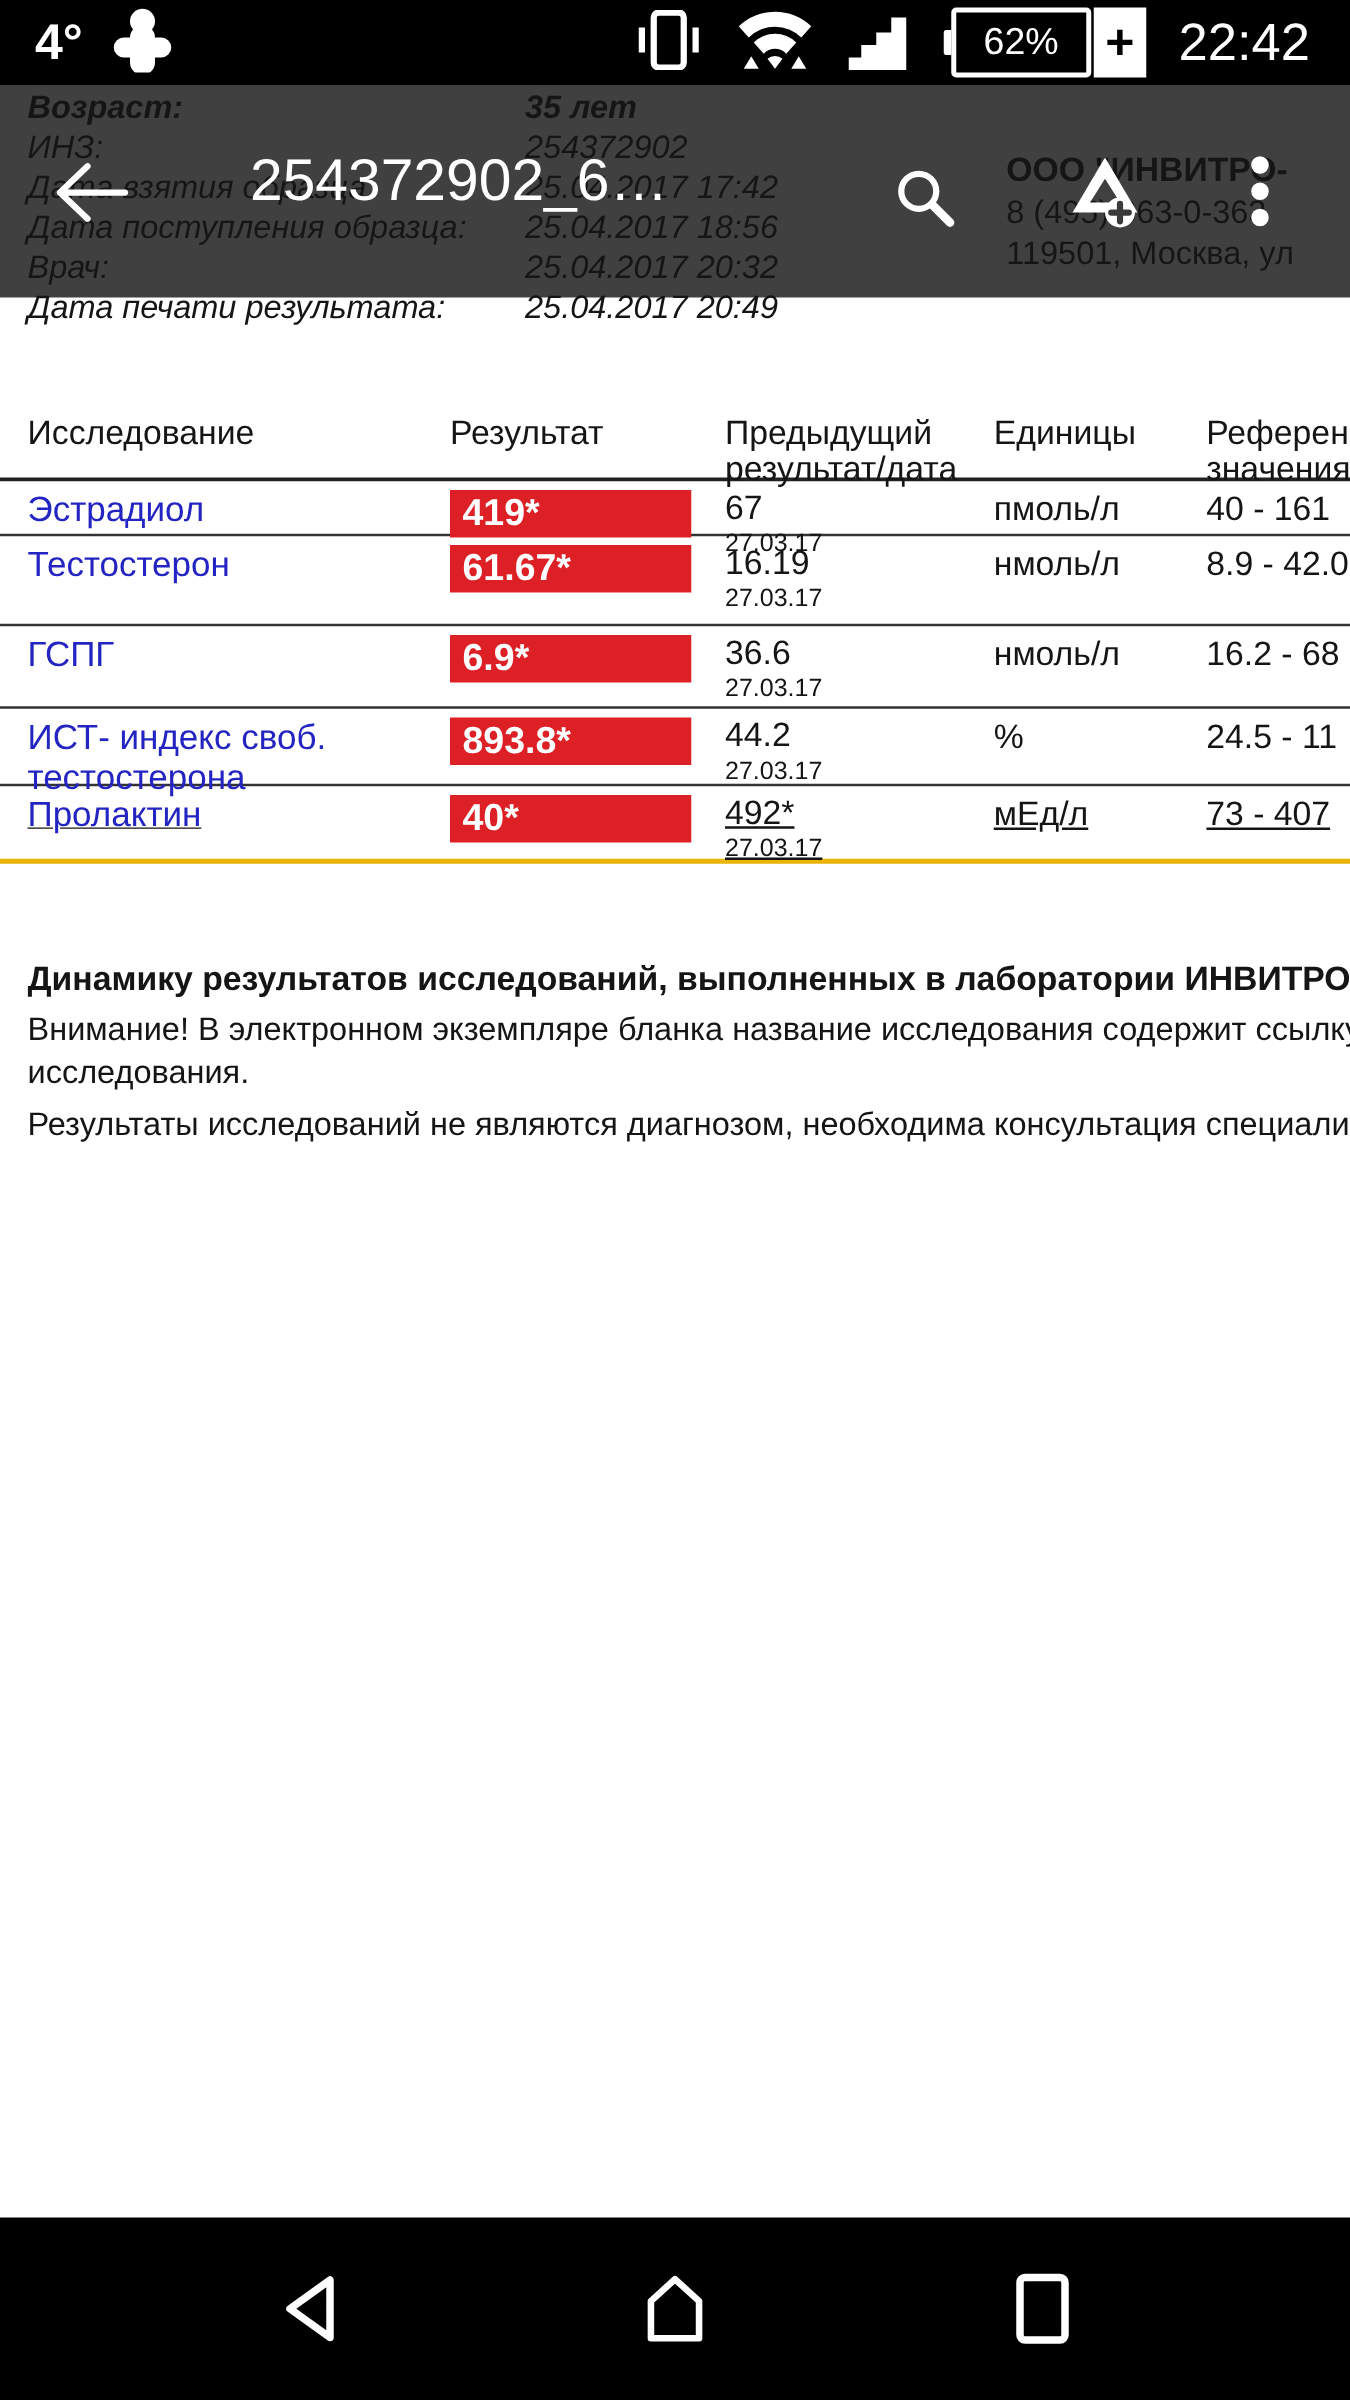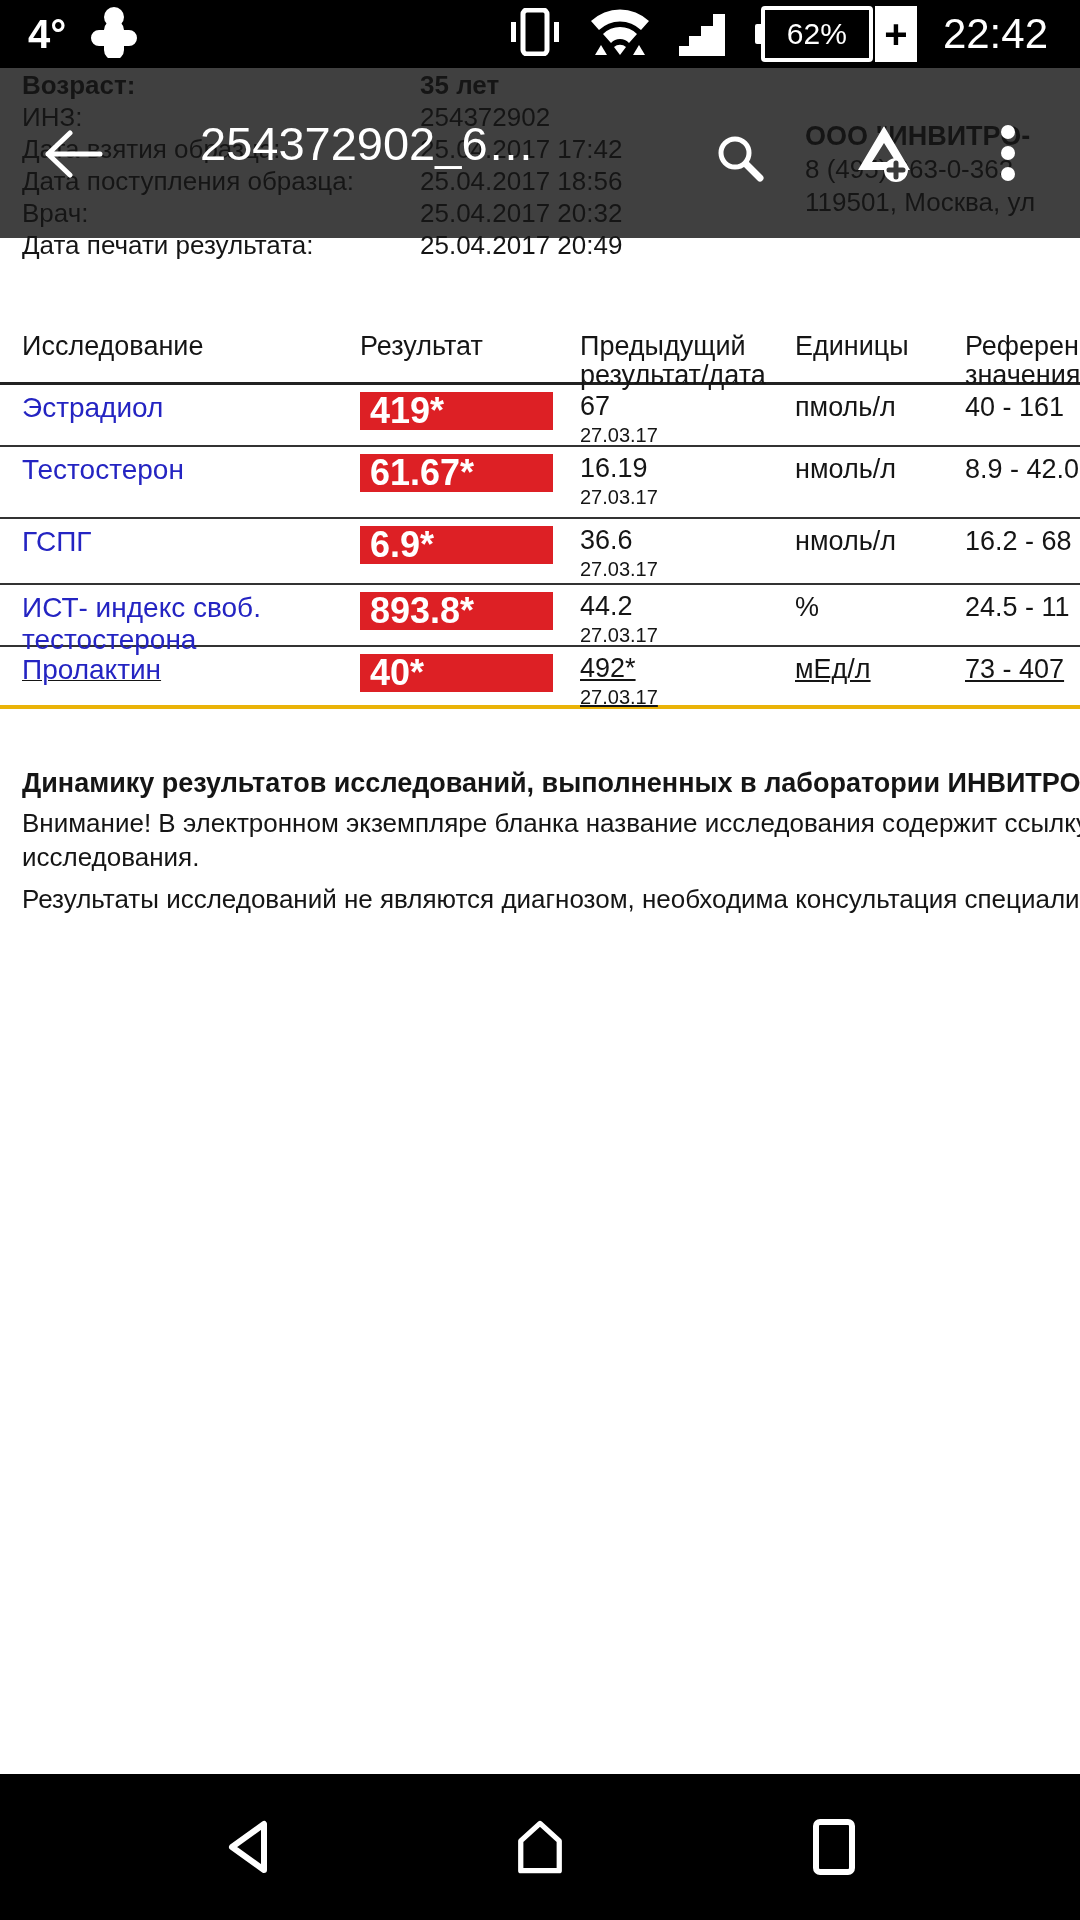--- a/index.html
+++ b/index.html
@@ -13,36 +13,36 @@
   .sb-right{margin-left:auto;display:flex;align-items:center;gap:26px;padding-right:32px;}
   .sb-time{font-size:42px;}
   .battery-wrap{display:flex;align-items:center;}
   .battery-nub{width:6px;height:20px;background:#fff;border-radius:2px 0 0 2px;}
   .battery-body{width:104px;height:48px;border:4px solid #fff;border-radius:4px;
                 display:flex;align-items:center;justify-content:center;font-size:30px;}
   .battery-plus{width:42px;height:56px;background:#fff;color:#000;font-size:40px;font-weight:bold;
                 display:flex;align-items:center;justify-content:center;margin-left:2px;}
   
   .doc{position:absolute;top:68px;left:0;width:1080px;height:1706px;background:#fff;color:#151515;z-index:1;}
-  .info-left{position:absolute;top:2px;left:22px;width:760px;font-size:26px;}
+  .info-left{position:absolute;top:2px;left:22px;width:760px;font-size:26px;font-style:italic;}
   .info-row{height:32px;display:flex;}
   .info-row .lbl{width:398px;}
   .info-row.bold{font-weight:bold;}
   .lab-block{position:absolute;top:52px;left:805px;width:275px;overflow:hidden;font-size:26px;line-height:33px;white-space:nowrap;}
   .lab-company{font-weight:bold;font-size:27px;}
   
   .rtable{position:absolute;top:264px;left:0;width:1080px;}
   .trow{display:grid;grid-template-columns:338px 220px 215px 170px 1fr;padding-left:22px;box-sizing:border-box;}
   .thead{height:53px;border-bottom:3px solid #222;font-size:27px;line-height:29px;}
   .thead .c5{white-space:normal;}
   .tbody-row{border-bottom:2px solid #333;padding-top:7px;box-sizing:border-box;}
-  .r1{height:62px;}.r2{height:72px;}.r3{height:66px;}.r4{height:62px;}.r5{height:62px;border-bottom:4px solid #eab308;text-decoration:underline;}
+  .r1{height:44px;}.r2{height:72px;}.r3{height:66px;}.r4{height:62px;}.r5{height:62px;border-bottom:4px solid #eab308;text-decoration:underline;}
   .test-name{color:#2424c2;font-size:28px;line-height:32px;max-width:320px;}
   .badge{display:inline-block;width:193px;height:38px;background:#dd2025;color:#fff;
-         font-weight:bold;font-size:36px;line-height:38px;padding-left:10px;box-sizing:border-box;}
+         font-weight:bold;font-size:30px;line-height:38px;padding-left:10px;box-sizing:border-box;}
   .prev .v{font-size:27px;line-height:29px;}
   .prev .d{font-size:20px;line-height:29px;}
   .units{font-size:27px;}
   .ref{font-size:27px;white-space:nowrap;overflow:hidden;}
   .c5h{width:115px;overflow:hidden;}
   
   .fn{position:absolute;left:22px;white-space:nowrap;overflow:hidden;width:1058px;font-size:26px;}
   .fn1{top:660px;}
   .fn2{top:700px;font-weight:bold;font-size:27px;}
   .fn3a{top:740px;}

